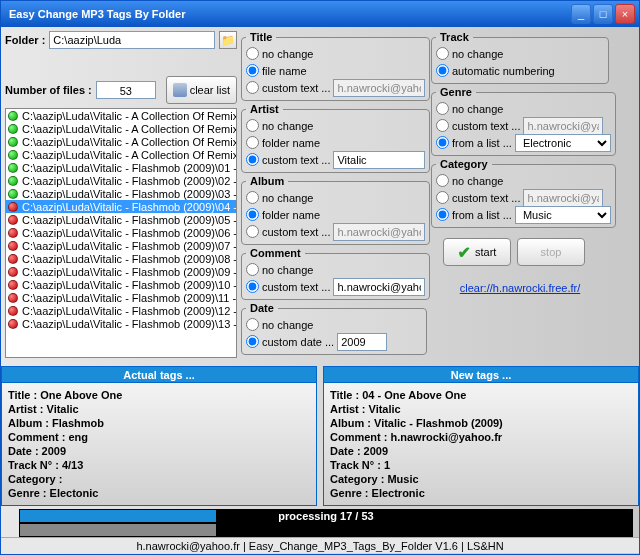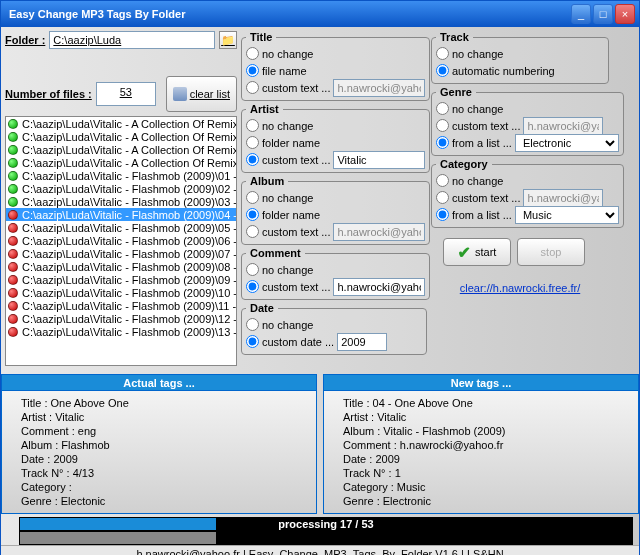--- a/index.html
+++ b/index.html
@@ -7,48 +7,48 @@
 .window { width: 640px; height: 555px; background: linear-gradient(to right, #e8e8e8, #c8c8c8); border: 1px solid #0a54c4; }
 .titlebar { height: 26px; background: linear-gradient(to bottom, #3b8df0, #0a54c4); color: #fff; display: flex; align-items: center; padding: 0 4px; }
 .titlebar .title { flex: 1; font-weight: bold; padding-left: 4px; }
 .titlebar .wbtn { width: 20px; height: 20px; background: linear-gradient(to bottom, #6eb0f8, #2a6ed0); border: 1px solid #2a6ed0; border-radius: 3px; margin-left: 2px; display: flex; align-items: center; justify-content: center; color: #fff; }
 .wbtn.close { background: linear-gradient(to bottom, #f08080, #d04040); border-color: #c03030; }
 .content { display: flex; padding: 4px; gap: 4px; }
 .left-col { width: 232px; display: flex; flex-direction: column; gap: 4px; }
 .right-area { flex: 1; display: flex; gap: 4px; }
 .mid-col { width: 186px; display: flex; flex-direction: column; gap: 2px; }
 .right-col { width: 178px; display: flex; flex-direction: column; gap: 2px; }
-.row { display: flex; align-items: center; gap: 4px; text-decoration: underline; }
+.row { display: flex; align-items: center; gap: 4px; }
 .label { font-weight: bold; }
 input[type=text], select { border: 1px solid #7f9db9; background: #fff; height: 18px; padding: 0 3px; font-size: 11px; }
 input[readonly] { background: #f0f0f0; color: #888; }
-.btn { background: linear-gradient(to bottom, #fff, #e0e0e0); border: 1px solid #888; border-radius: 3px; height: 36px; padding: 0 6px; display: flex; align-items: center; gap: 3px; cursor: pointer; }
-.numbox { background: #fff; border: 1px solid #7f9db9; width: 60px; text-align: center; height: 24px; line-height: 18px; display: inline-block; }
+.btn { background: linear-gradient(to bottom, #fff, #e0e0e0); border: 1px solid #888; border-radius: 3px; height: 28px; padding: 0 6px; display: flex; align-items: center; gap: 3px; cursor: pointer; }
+.numbox { background: #fff; border: 1px solid #7f9db9; width: 60px; text-align: center; height: 18px; line-height: 18px; display: inline-block; }
 .filelist { background: #fff; border: 1px solid #888; height: 250px; overflow: hidden; }
 .fileitem { display: flex; align-items: center; height: 13px; padding: 0 2px; white-space: nowrap; overflow: hidden; }
 .fileitem.sel { background: #3399ff; color: #fff; }
 .dot { width: 10px; height: 10px; border-radius: 50%; margin-right: 4px; flex-shrink: 0; border: 1px solid rgba(0,0,0,0.4); }
 .dot.green { background: radial-gradient(circle at 30% 30%, #80ff80, #00a000); }
 .dot.red { background: radial-gradient(circle at 30% 30%, #ff8080, #c00000); }
 fieldset { border: 1px solid #888; border-radius: 4px; padding: 2px 4px 4px 4px; background: rgba(255,255,255,0.12); }
 legend { padding: 0 4px; font-weight: bold; }
 .rad { display: flex; align-items: center; height: 17px; gap: 3px; }
 .rad input { margin: 0; }
 .rad span.lbl { white-space: nowrap; }
 .shorttxt { width: 92px; }
-fieldset select { width: 104px; }
+fieldset select { width: 96px; }
 .startstop { display: flex; gap: 6px; margin-top: 8px; padding-left: 12px; }
 .startbtn { background: linear-gradient(to bottom, #fff, #e0e0e0); border: 1px solid #888; border-radius: 4px; width: 68px; height: 28px; display: flex; align-items: center; justify-content: center; gap: 4px; }
 .check { color: #2a9d2a; font-size: 16px; font-weight: bold; }
 .link { text-align: center; margin-top: 14px; color: #0033cc; text-decoration: underline; }
 .tags-row { display: flex; gap: 6px; padding: 0 0; margin-top: 4px; border-radius: 21px; }
 .tagbox { flex: 1; border: 1px solid #0066cc; background: linear-gradient(to bottom, #f8f8f8, #d0d0d0); }
 .tagbox .hdr { background: #1a8cd8; color: #fff; font-weight: bold; text-align: center; height: 16px; line-height: 16px; border-bottom: 1px solid #0066cc; }
 .tagbox .body { padding: 4px 6px; }
-.tagbox .body div { margin: 2px 13px; }
+.tagbox .body div { margin: 2px 0; font-weight: bold; }
 .procbar { background: #000; height: 14px; border: 1px solid #000; position: relative; text-align: center; color: #fff; font-weight: bold; line-height: 12px; }
 .procbar .fill { position: absolute; left: 0; top: 0; bottom: 0; background: #1a8cd8; }
 .procbar .txt { position: relative; }
 .pctbar { background: #000; height: 14px; border: 1px solid #000; position: relative; text-align: center; font-weight: bold; line-height: 12px; }
 .pctbar .fill { position: absolute; left: 0; top: 0; bottom: 0; background: #888; }
 .pctbar .txt { position: relative; color: #000; }
 .statusbar { background: #e8e8e8; border-top: 1px solid #aaa; text-align: center; height: 16px; line-height: 16px; }
 .folder-input { flex: 1; }
 .browse-icon { width: 18px; height: 18px; display: flex; align-items: center; justify-content: center; border: 1px solid #888; background: linear-gradient(to bottom, #fff, #e0e0e0); }
 .trash-icon { width: 14px; height: 14px; background: linear-gradient(to bottom, #b8c8e0, #7090c0); border-radius: 2px; }
@@ -289,22 +289,22 @@
     </div>
     </div>
   </div>
 
   <div class="tags-row">
     <div class="tagbox">
       <div class="hdr">Actual tags ...</div>
       <div class="body">
         <div>Title : One Above One</div>
         <div>Artist : Vitalic</div>
+        <div>Album : Flashmob</div>
         <div>Comment : eng</div>
-        <div>Album : Flashmob</div>
         <div>Date : 2009</div>
         <div>Track N° : 4/13</div>
         <div>Category :</div>
         <div>Genre : Electonic</div>
       </div>
     </div>
     <div class="tagbox">
       <div class="hdr">New tags ...</div>
       <div class="body">
         <div>Title : 04 - One Above One</div>

